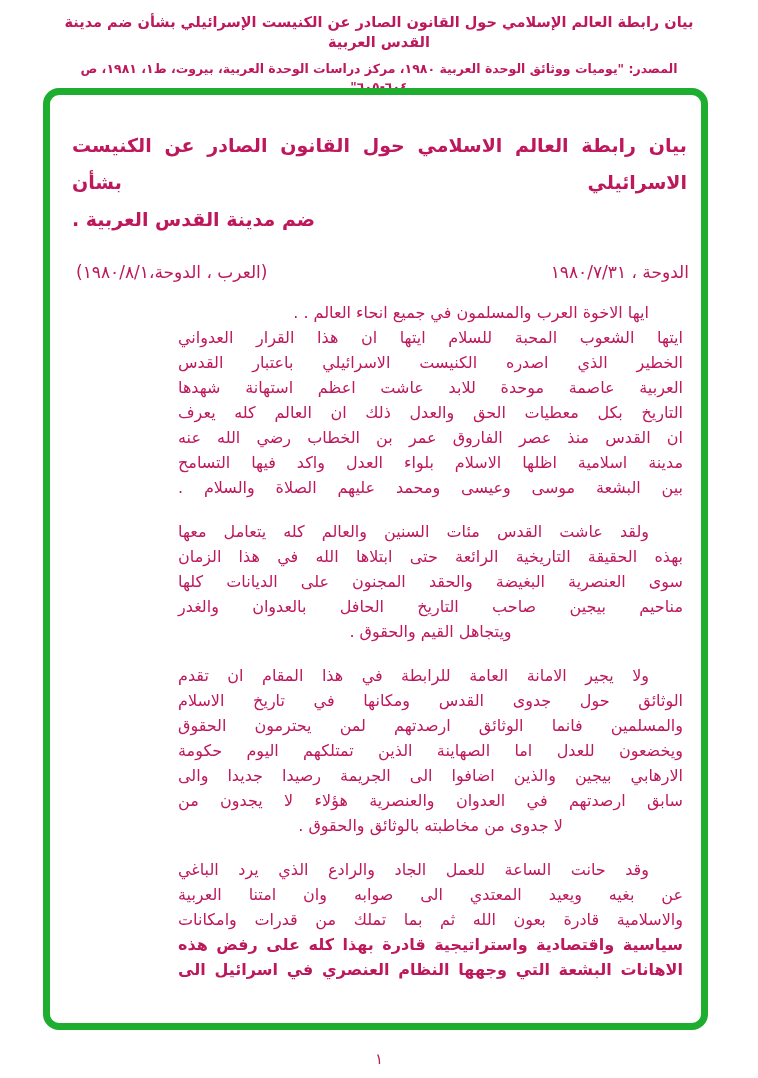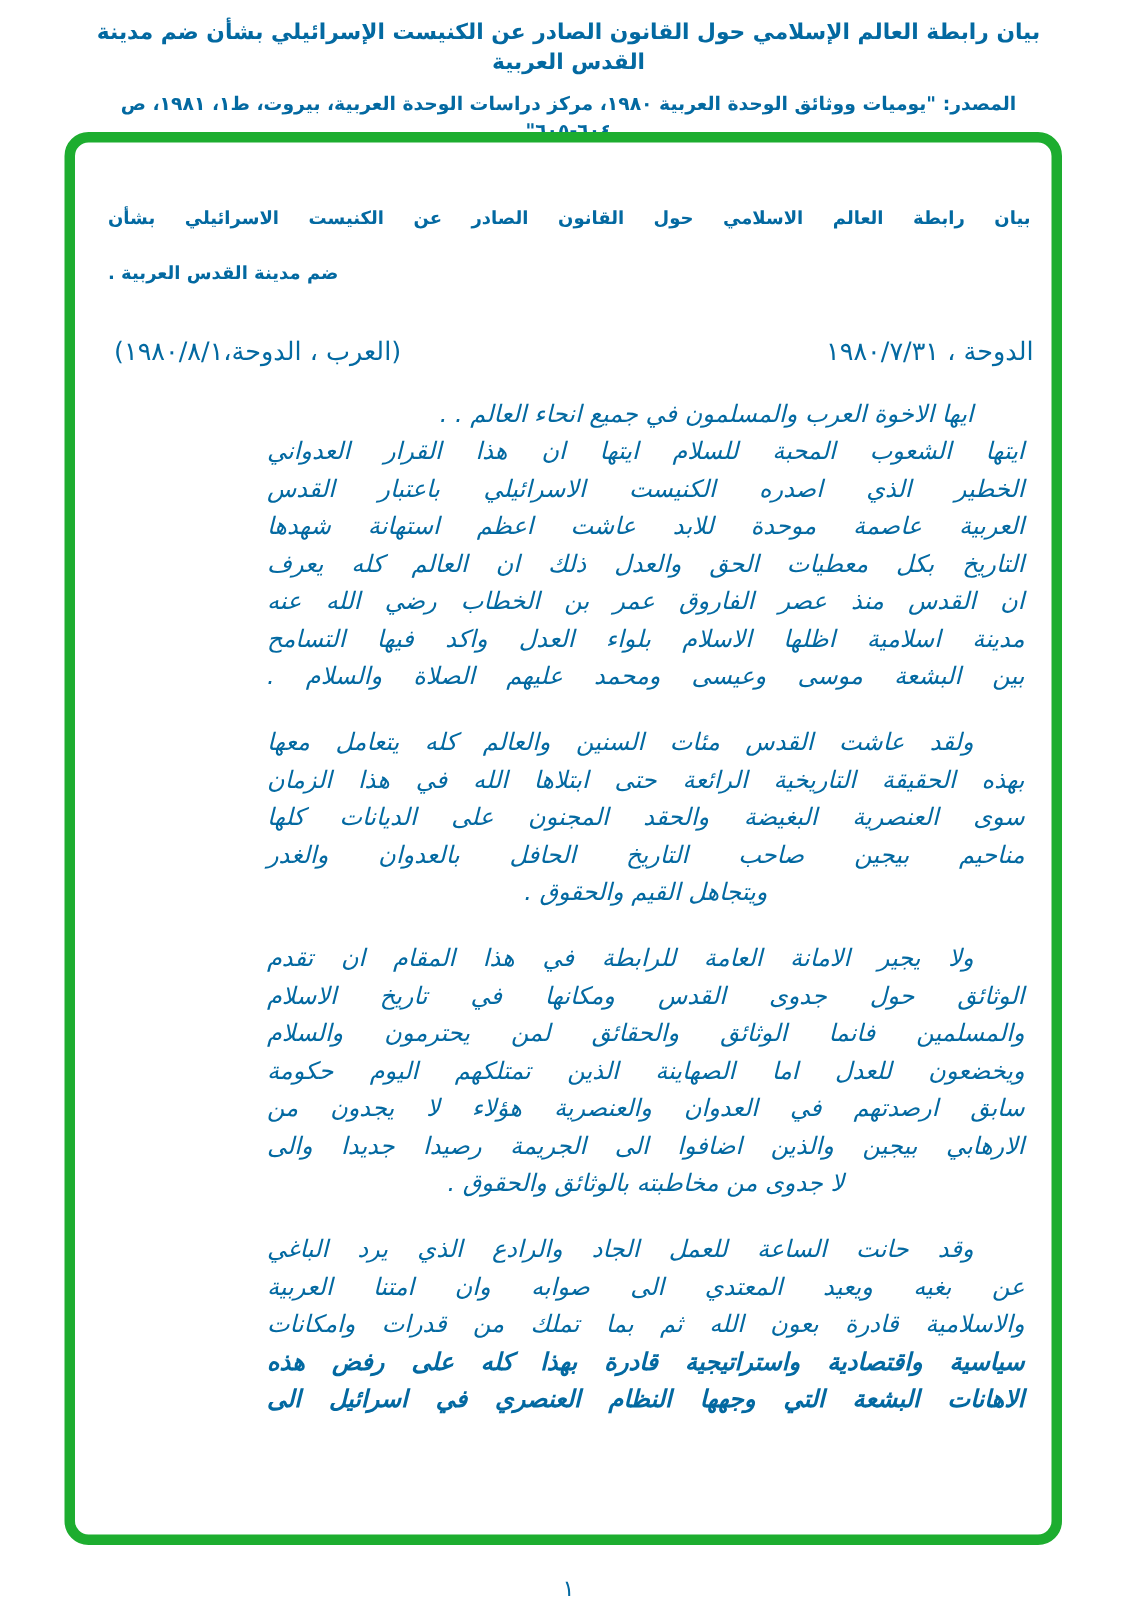--- a/index.html
+++ b/index.html
@@ -10,40 +10,40 @@
   }
   
   .hdr{position:absolute;top:12px;right:0;left:0;text-align:center;font-weight:700;}
   .hdr-title{font-size:14.5px;line-height:20px;padding:0 60px;}
   .hdr-source{font-size:12.5px;line-height:18px;margin-top:8px;padding:0 60px;}
   
   .frame{
     position:absolute;left:43px;top:88px;width:665px;height:942px;
     box-sizing:border-box;border:7px solid #1dad2f;border-radius:16px;background:#fff;
   }
-  .doc-title{margin:32px 14px 0 22px;font-size:12px;font-weight:700;line-height:37px;}
+  .doc-title{margin:32px 14px 0 22px;font-size:19px;font-weight:700;line-height:37px;}
   .doc-title .t1{text-align:justify;text-align-last:justify;}
   .doc-title .t2{text-align:left;}
   .dateline{
     display:flex;justify-content:space-between;align-items:baseline;
     margin:24px 12px 0 26px;font-size:17px;
   }
   .doc-body{width:505px;margin:18px 18px 0 auto;font-size:16px;line-height:25px;}
   .para{margin:0 0 19px 0;}
-  .line{text-align:justify;text-align-last:justify;font-style:italic;}
+  .line{text-align:justify;text-align-last:justify;}
   .line.indent{padding-right:34px;}
   .line.al-right{text-align-last:right;}
   .line.al-center{text-align-last:center;}
   .line.bold{font-weight:700;}
   .pageno{position:absolute;bottom:10px;right:0;left:0;text-align:center;font-size:15px;}
 </style>
 </head>
 <body>
 
-<div class="page" style="color: #0369a1;">
+<div class="page" style="color: #be185d;">
 
   <div class="hdr">
     <div class="hdr-title">بيان رابطة العالم الإسلامي حول القانون الصادر عن الكنيست الإسرائيلي بشأن ضم مدينة القدس العربية</div>
     <div class="hdr-source">المصدر: "يوميات ووثائق الوحدة العربية ١٩٨٠، مركز دراسات الوحدة العربية، بيروت، ط١، ١٩٨١، ص ٦٠٤-٦٠٥"</div>
   </div>
 
   <div class="frame" style="border-color: rgb(29, 173, 47);">
     <div class="doc-title">
       <div class="t1">بيان رابطة العالم الاسلامي حول القانون الصادر عن الكنيست الاسرائيلي بشأن</div>
       <div class="t2">ضم مدينة القدس العربية .</div>
@@ -68,24 +68,24 @@
         <div class="para">
           <div class="line indent">ولقد عاشت القدس مئات السنين والعالم كله يتعامل معها</div>
           <div class="line">بهذه الحقيقة التاريخية الرائعة حتى ابتلاها الله في هذا الزمان</div>
           <div class="line">سوى العنصرية البغيضة والحقد المجنون على الديانات كلها</div>
           <div class="line">مناحيم بيجين صاحب التاريخ الحافل بالعدوان والغدر</div>
           <div class="line al-center">ويتجاهل القيم والحقوق .</div>
         </div>
         <div class="para">
           <div class="line indent">ولا يجير الامانة العامة للرابطة في هذا المقام ان تقدم</div>
           <div class="line">الوثائق حول جدوى القدس ومكانها في تاريخ الاسلام</div>
-          <div class="line">والمسلمين فانما الوثائق والحقائق لمن يحترمون والسلام</div>
+          <div class="line">والمسلمين فانما الوثائق ارصدتهم لمن يحترمون الحقوق</div>
           <div class="line">ويخضعون للعدل اما الصهاينة الذين تمتلكهم اليوم حكومة</div>
+          <div class="line">الارهابي بيجين والذين اضافوا الى الجريمة رصيدا جديدا والى</div>
           <div class="line">سابق ارصدتهم في العدوان والعنصرية هؤلاء لا يجدون من</div>
-          <div class="line">الارهابي بيجين والذين اضافوا الى الجريمة رصيدا جديدا والى</div>
           <div class="line al-center">لا جدوى من مخاطبته بالوثائق والحقوق .</div>
         </div>
         <div class="para">
           <div class="line indent">وقد حانت الساعة للعمل الجاد والرادع الذي يرد الباغي</div>
           <div class="line">عن بغيه ويعيد المعتدي الى صوابه وان امتنا العربية</div>
           <div class="line">والاسلامية قادرة بعون الله ثم بما تملك من قدرات وامكانات</div>
           <div class="line bold">سياسية واقتصادية واستراتيجية قادرة بهذا كله على رفض هذه</div>
           <div class="line bold">الاهانات البشعة التي وجهها النظام العنصري في اسرائيل الى</div>
         </div>
       </div>

